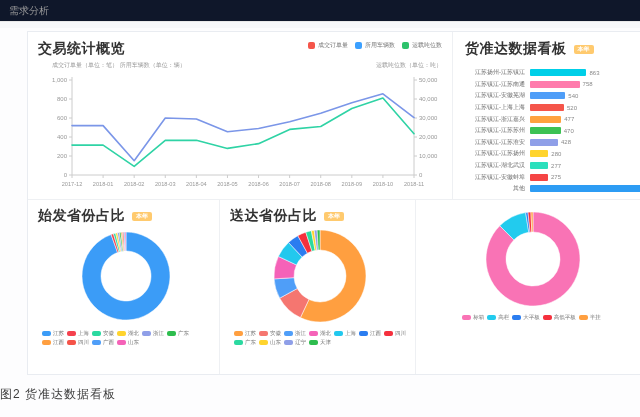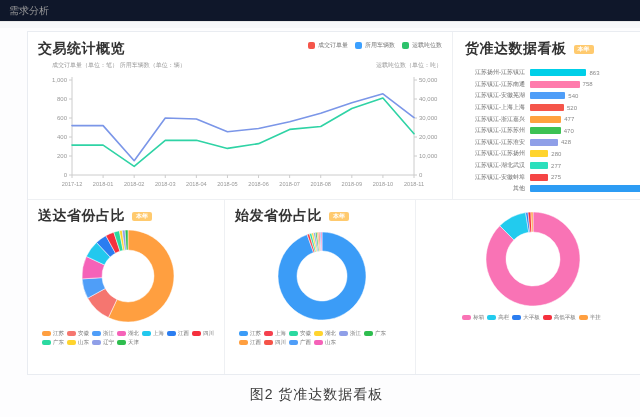--- a/index.html
+++ b/index.html
@@ -50,22 +50,22 @@
   .bar-track{flex:1;margin-left:5px;display:flex;align-items:center;}
   .bar-fill{height:7px;border-radius:1px;flex:none;}
   .bar-val{font-size:6px;color:#8a8a8a;margin-left:3px;white-space:nowrap;}
   .donut-wrap{display:flex;justify-content:center;margin-top:2px;}
   .donut-legend{display:flex;flex-wrap:wrap;align-items:center;margin-top:4px;padding-left:4px;}
   .donut-legend.centered{justify-content:center;padding-left:0;}
   .donut-legend .li{display:flex;align-items:center;margin:1px 3px 1px 0;}
   .donut-legend .sq{width:9px;height:5.5px;border-radius:2px;margin-right:2px;}
   .donut-legend .lt{font-size:5.5px;color:#777;white-space:nowrap;}
   .caption{
-    position:absolute;left:0;right:7px;top:358px;text-align:center;
-    font-size:14px;color:#3d3d3d;letter-spacing:1px;
+    position:absolute;left:0;right:7px;top:358px;
+    font-size:12px;color:#3d3d3d;letter-spacing:1px;
   }
   svg text{font-family:"Liberation Sans","DejaVu Sans",sans-serif;}
 </style>
 </head>
 <body>
 
 <div class="topbar">
   <span class="title">需求分析</span>
 </div>
 
@@ -232,20 +232,83 @@
               <span class="bar-label">其他</span>
               <span class="bar-track">
                 <span class="bar-fill" style="width: 112px; background: rgb(45, 156, 244);"></span>
               </span>
             </div>
           </div>
       </section>
     </div>
 
     <div class="row bottom-row">
+      <section class="panel donut-panel p1">
+        <div class="panel-head">
+          <span class="panel-title">始发省份占比</span>
+          <span class="badge">本年</span>
+        </div>
+        <div class="donut-wrap">
+          <svg id="donut-origin" width="130" height="98">
+              <path d="M65.00,5.00 A44,44 0 1 1 50.10,7.60 L56.53,25.48 A25,25 0 1 0 65.00,24.00 Z" fill="#3b9cf7" stroke="#fff" stroke-width="0.5"></path>
+              <path d="M50.10,7.60 A44,44 0 0 1 52.46,6.83 L57.87,25.04 A25,25 0 0 0 56.53,25.48 Z" fill="#f5414e" stroke="#fff" stroke-width="0.5"></path>
+              <path d="M52.46,6.83 A44,44 0 0 1 54.59,6.25 L59.09,24.71 A25,25 0 0 0 57.87,25.04 Z" fill="#2bd9a0" stroke="#fff" stroke-width="0.5"></path>
+              <path d="M54.59,6.25 A44,44 0 0 1 56.48,5.83 L60.16,24.47 A25,25 0 0 0 59.09,24.71 Z" fill="#ffd42e" stroke="#fff" stroke-width="0.5"></path>
+              <path d="M56.48,5.83 A44,44 0 0 1 58.39,5.50 L61.24,24.28 A25,25 0 0 0 60.16,24.47 Z" fill="#8f9fe8" stroke="#fff" stroke-width="0.5"></path>
+              <path d="M58.39,5.50 A44,44 0 0 1 60.03,5.28 L62.18,24.16 A25,25 0 0 0 61.24,24.28 Z" fill="#2ebd4e" stroke="#fff" stroke-width="0.5"></path>
+              <path d="M60.03,5.28 A44,44 0 0 1 61.41,5.15 L62.96,24.08 A25,25 0 0 0 62.18,24.16 Z" fill="#ff9f40" stroke="#fff" stroke-width="0.5"></path>
+              <path d="M61.41,5.15 A44,44 0 0 1 62.79,5.06 L63.74,24.03 A25,25 0 0 0 62.96,24.08 Z" fill="#f55348" stroke="#fff" stroke-width="0.5"></path>
+              <path d="M62.79,5.06 A44,44 0 0 1 63.89,5.01 L64.37,24.01 A25,25 0 0 0 63.74,24.03 Z" fill="#4f9ef8" stroke="#fff" stroke-width="0.5"></path>
+              <path d="M63.89,5.01 A44,44 0 0 1 64.99,5.00 L65.00,24.00 A25,25 0 0 0 64.37,24.01 Z" fill="#f562b8" stroke="#fff" stroke-width="0.5"></path>
+            </svg>
+        </div>
+        <div class="donut-legend" id="legend-origin">
+            <span class="li">
+              <span class="sq" style="background: rgb(59, 156, 247);"></span>
+              <span class="lt">江苏</span>
+            </span>
+            <span class="li">
+              <span class="sq" style="background: rgb(245, 65, 78);"></span>
+              <span class="lt">上海</span>
+            </span>
+            <span class="li">
+              <span class="sq" style="background: rgb(43, 217, 160);"></span>
+              <span class="lt">安徽</span>
+            </span>
+            <span class="li">
+              <span class="sq" style="background: rgb(255, 212, 46);"></span>
+              <span class="lt">湖北</span>
+            </span>
+            <span class="li">
+              <span class="sq" style="background: rgb(143, 159, 232);"></span>
+              <span class="lt">浙江</span>
+            </span>
+            <span class="li">
+              <span class="sq" style="background: rgb(46, 189, 78);"></span>
+              <span class="lt">广东</span>
+            </span>
+            <span class="li">
+              <span class="sq" style="background: rgb(255, 159, 64);"></span>
+              <span class="lt">江西</span>
+            </span>
+            <span class="li">
+              <span class="sq" style="background: rgb(245, 83, 72);"></span>
+              <span class="lt">四川</span>
+            </span>
+            <span class="li">
+              <span class="sq" style="background: rgb(79, 158, 248);"></span>
+              <span class="lt">广西</span>
+            </span>
+            <span class="li">
+              <span class="sq" style="background: rgb(245, 98, 184);"></span>
+              <span class="lt">山东</span>
+            </span>
+          </div>
+      </section>
+
       <section class="panel donut-panel p2">
         <div class="panel-head">
           <span class="panel-title">送达省份占比</span>
           <span class="badge">本年</span>
         </div>
         <div class="donut-wrap">
           <svg id="donut-dest" width="130" height="98">
               <path d="M65.00,3.00 A46,46 0 1 1 45.41,90.62 L53.93,72.53 A26,26 0 1 0 65.00,23.00 Z" fill="#ff9f40" stroke="#fff" stroke-width="0.5"></path>
               <path d="M45.41,90.62 A46,46 0 0 1 24.69,71.16 L42.22,61.53 A26,26 0 0 0 53.93,72.53 Z" fill="#f57670" stroke="#fff" stroke-width="0.5"></path>
               <path d="M24.69,71.16 A46,46 0 0 1 19.09,51.89 L39.05,50.63 A26,26 0 0 0 42.22,61.53 Z" fill="#4f9ef8" stroke="#fff" stroke-width="0.5"></path>
@@ -300,83 +363,20 @@
               <span class="sq" style="background: rgb(143, 159, 232);"></span>
               <span class="lt">辽宁</span>
             </span>
             <span class="li">
               <span class="sq" style="background: rgb(46, 189, 78);"></span>
               <span class="lt">天津</span>
             </span>
           </div>
       </section>
 
-      <section class="panel donut-panel p1">
-        <div class="panel-head">
-          <span class="panel-title">始发省份占比</span>
-          <span class="badge">本年</span>
-        </div>
-        <div class="donut-wrap">
-          <svg id="donut-origin" width="130" height="98">
-              <path d="M65.00,5.00 A44,44 0 1 1 50.10,7.60 L56.53,25.48 A25,25 0 1 0 65.00,24.00 Z" fill="#3b9cf7" stroke="#fff" stroke-width="0.5"></path>
-              <path d="M50.10,7.60 A44,44 0 0 1 52.46,6.83 L57.87,25.04 A25,25 0 0 0 56.53,25.48 Z" fill="#f5414e" stroke="#fff" stroke-width="0.5"></path>
-              <path d="M52.46,6.83 A44,44 0 0 1 54.59,6.25 L59.09,24.71 A25,25 0 0 0 57.87,25.04 Z" fill="#2bd9a0" stroke="#fff" stroke-width="0.5"></path>
-              <path d="M54.59,6.25 A44,44 0 0 1 56.48,5.83 L60.16,24.47 A25,25 0 0 0 59.09,24.71 Z" fill="#ffd42e" stroke="#fff" stroke-width="0.5"></path>
-              <path d="M56.48,5.83 A44,44 0 0 1 58.39,5.50 L61.24,24.28 A25,25 0 0 0 60.16,24.47 Z" fill="#8f9fe8" stroke="#fff" stroke-width="0.5"></path>
-              <path d="M58.39,5.50 A44,44 0 0 1 60.03,5.28 L62.18,24.16 A25,25 0 0 0 61.24,24.28 Z" fill="#2ebd4e" stroke="#fff" stroke-width="0.5"></path>
-              <path d="M60.03,5.28 A44,44 0 0 1 61.41,5.15 L62.96,24.08 A25,25 0 0 0 62.18,24.16 Z" fill="#ff9f40" stroke="#fff" stroke-width="0.5"></path>
-              <path d="M61.41,5.15 A44,44 0 0 1 62.79,5.06 L63.74,24.03 A25,25 0 0 0 62.96,24.08 Z" fill="#f55348" stroke="#fff" stroke-width="0.5"></path>
-              <path d="M62.79,5.06 A44,44 0 0 1 63.89,5.01 L64.37,24.01 A25,25 0 0 0 63.74,24.03 Z" fill="#4f9ef8" stroke="#fff" stroke-width="0.5"></path>
-              <path d="M63.89,5.01 A44,44 0 0 1 64.99,5.00 L65.00,24.00 A25,25 0 0 0 64.37,24.01 Z" fill="#f562b8" stroke="#fff" stroke-width="0.5"></path>
-            </svg>
-        </div>
-        <div class="donut-legend" id="legend-origin">
-            <span class="li">
-              <span class="sq" style="background: rgb(59, 156, 247);"></span>
-              <span class="lt">江苏</span>
-            </span>
-            <span class="li">
-              <span class="sq" style="background: rgb(245, 65, 78);"></span>
-              <span class="lt">上海</span>
-            </span>
-            <span class="li">
-              <span class="sq" style="background: rgb(43, 217, 160);"></span>
-              <span class="lt">安徽</span>
-            </span>
-            <span class="li">
-              <span class="sq" style="background: rgb(255, 212, 46);"></span>
-              <span class="lt">湖北</span>
-            </span>
-            <span class="li">
-              <span class="sq" style="background: rgb(143, 159, 232);"></span>
-              <span class="lt">浙江</span>
-            </span>
-            <span class="li">
-              <span class="sq" style="background: rgb(46, 189, 78);"></span>
-              <span class="lt">广东</span>
-            </span>
-            <span class="li">
-              <span class="sq" style="background: rgb(255, 159, 64);"></span>
-              <span class="lt">江西</span>
-            </span>
-            <span class="li">
-              <span class="sq" style="background: rgb(245, 83, 72);"></span>
-              <span class="lt">四川</span>
-            </span>
-            <span class="li">
-              <span class="sq" style="background: rgb(79, 158, 248);"></span>
-              <span class="lt">广西</span>
-            </span>
-            <span class="li">
-              <span class="sq" style="background: rgb(245, 98, 184);"></span>
-              <span class="lt">山东</span>
-            </span>
-          </div>
-      </section>
-
       <section class="panel donut-panel p3">
         <div class="donut-wrap">
           <svg id="donut-vehicle" width="134" height="100">
               <path d="M67.00,3.00 A47,47 0 1 1 33.77,16.77 L47.91,30.91 A27,27 0 1 0 67.00,23.00 Z" fill="#f973b5" stroke="#fff" stroke-width="0.5"></path>
               <path d="M33.77,16.77 A47,47 0 0 1 59.65,3.58 L62.78,23.33 A27,27 0 0 0 47.91,30.91 Z" fill="#22cbee" stroke="#fff" stroke-width="0.5"></path>
               <path d="M59.65,3.58 A47,47 0 0 1 61.99,3.27 L64.12,23.15 A27,27 0 0 0 62.78,23.33 Z" fill="#2b7df0" stroke="#fff" stroke-width="0.5"></path>
               <path d="M61.99,3.27 A47,47 0 0 1 64.93,3.05 L65.81,23.03 A27,27 0 0 0 64.12,23.15 Z" fill="#f5303d" stroke="#fff" stroke-width="0.5"></path>
               <path d="M64.93,3.05 A47,47 0 0 1 66.99,3.00 L67.00,23.00 A27,27 0 0 0 65.81,23.03 Z" fill="#ff9f40" stroke="#fff" stroke-width="0.5"></path>
             </svg>
         </div>

